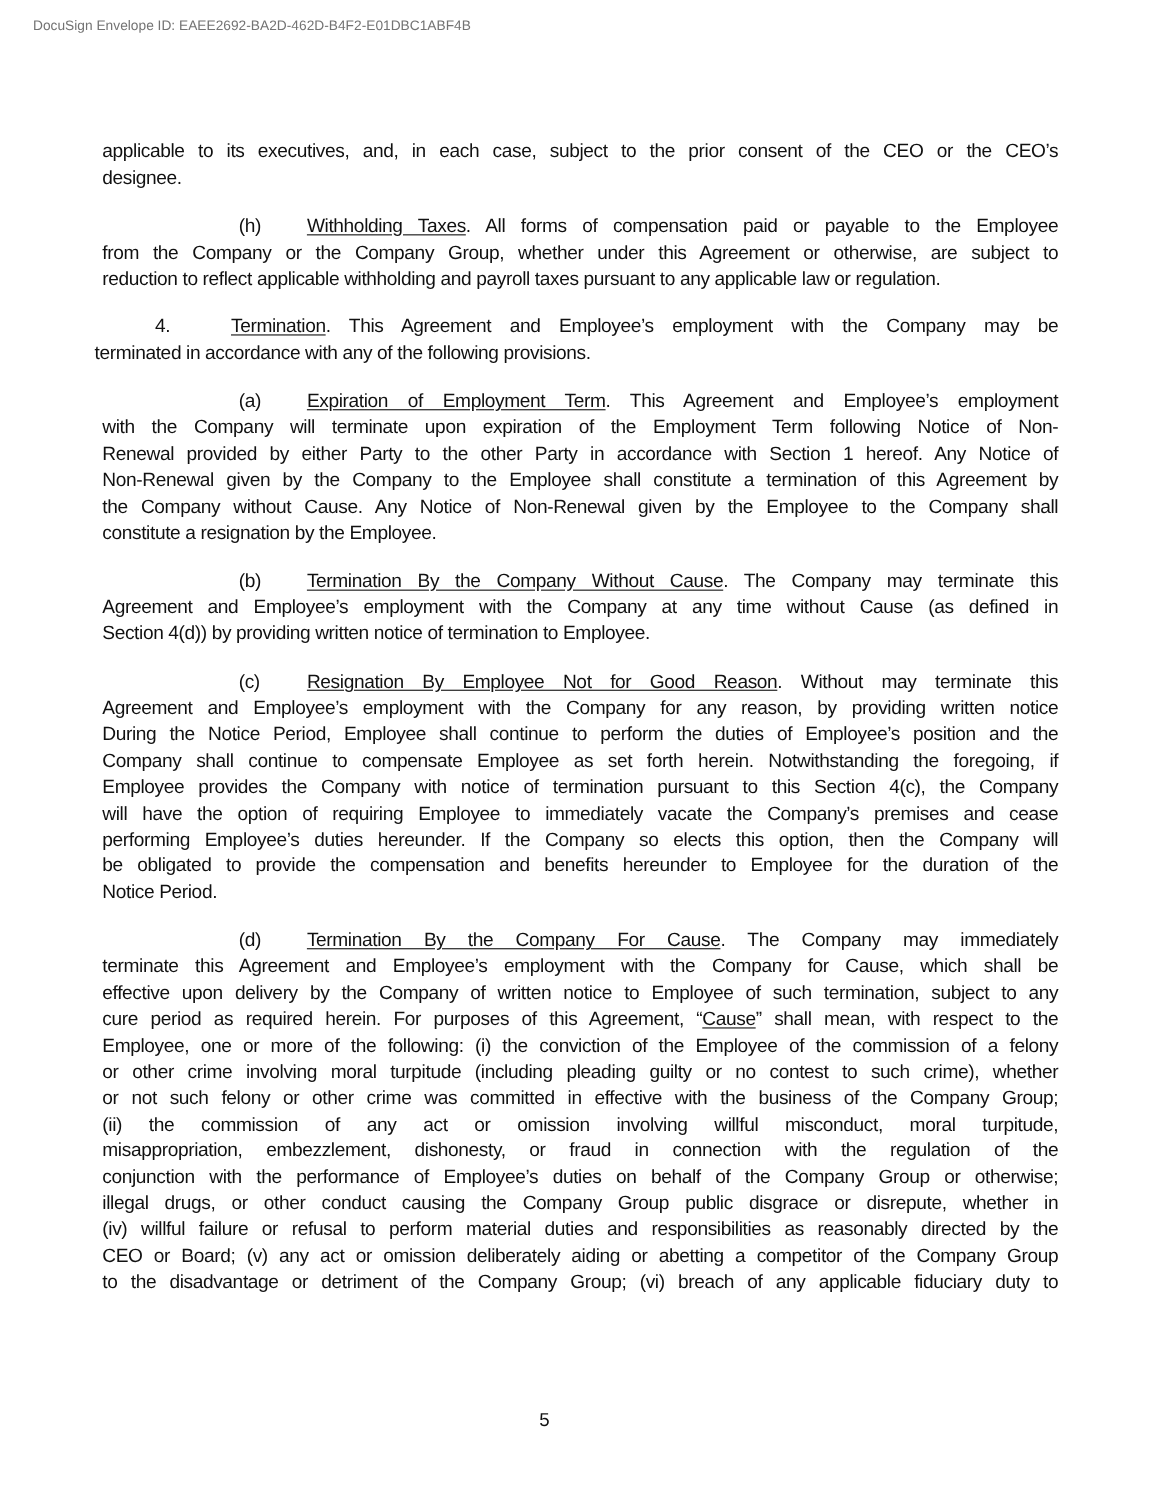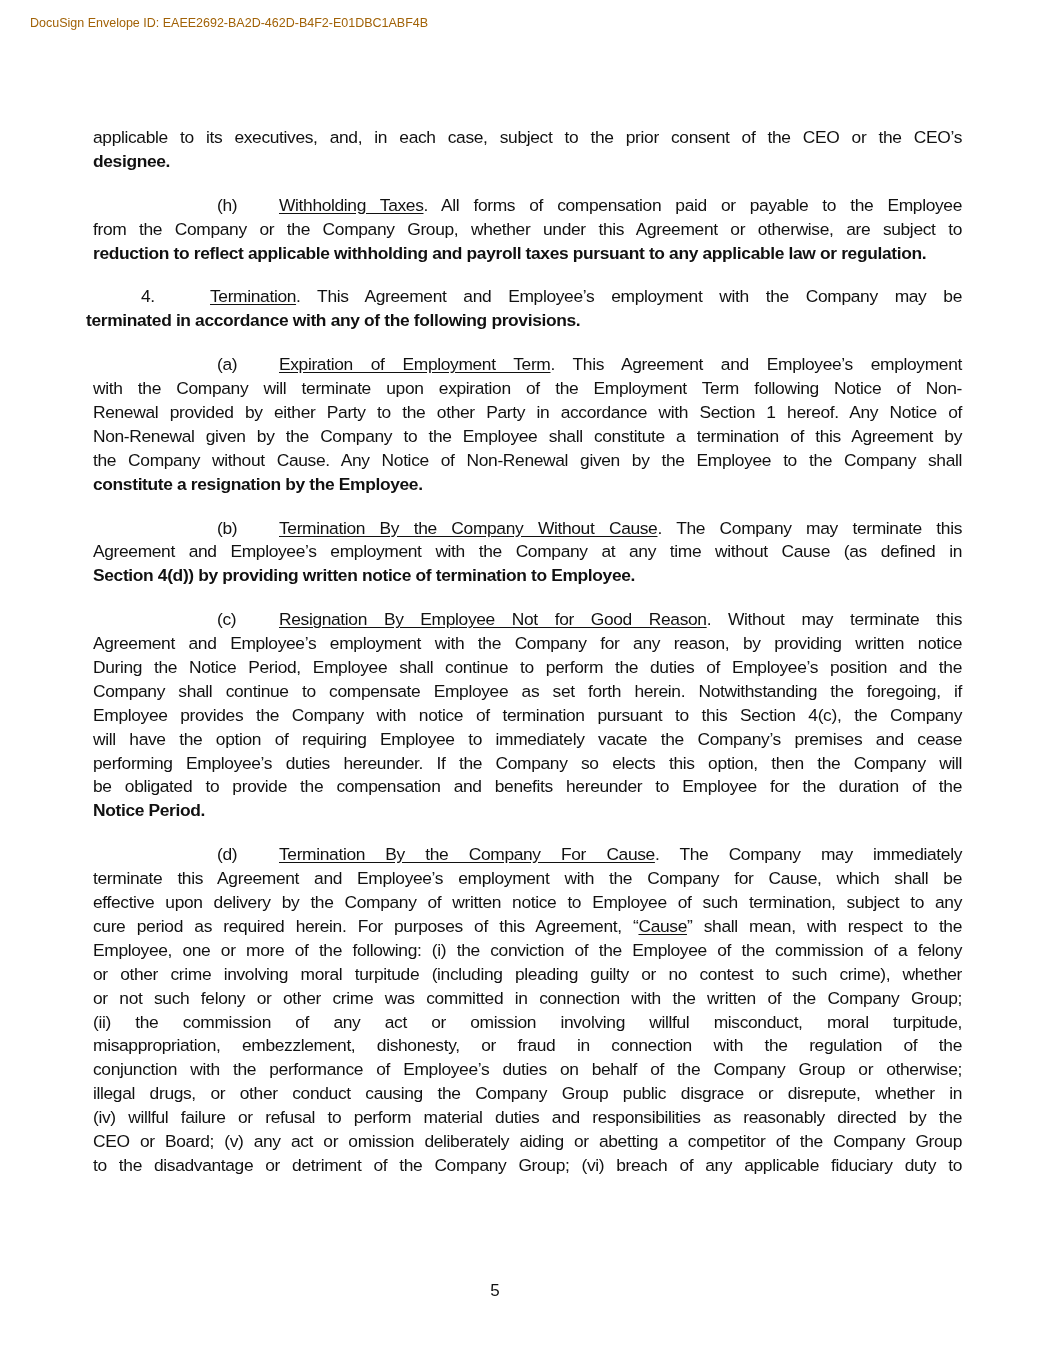--- a/index.html
+++ b/index.html
@@ -1,30 +1,30 @@
 <!DOCTYPE html>
 <html><head>
 <meta charset="utf-8">
 <style>
   html, body { margin: 0; padding: 0; background: #ffffff; }
   body { width: 1055px; height: 1365px; position: relative; overflow: hidden; color: #111111; }
   .envelope {
     position: absolute; left: 30px; top: 16px;
-    font-family: "Liberation Sans", sans-serif; font-size: 12.5px; color: #a16207;
+    font-family: "Liberation Sans", sans-serif; font-size: 12.5px; color: #737373;
   }
   .page {
     position: absolute; left: 93px; top: 126px; width: 869px;
     font-family: "Liberation Sans", sans-serif; font-size: 17.4px; line-height: 23.9px;
     letter-spacing: -0.35px;
   }
   .para { margin: 0 0 20px 0; }
   .line { display: block; text-align: justify; text-align-last: justify; white-space: nowrap; height: 23.9px; }
   .line.last { text-align-last: left; }
   .line .fill { display: inline-block; width: 100%; text-align: justify; text-align-last: justify; }
-  .line.last .fill { text-align-last: left; font-weight: bold; }
+  .line.last .fill { text-align-last: left; }
   .indent-sub { display: inline-block; width: 124px; }
   .num-sub { display: inline-block; width: 62px; }
   .indent-sec { display: inline-block; width: 55px; }
   .num-sec { display: inline-block; width: 69px; }
   .outdent { margin-left: -7px; width: 876px; }
   u { text-decoration: underline; text-underline-offset: 2px; }
   .page-number {
     position: absolute; left: 0; width: 990px; top: 1281px; text-align: center;
     font-family: "Liberation Sans", sans-serif; font-size: 17px;
   }
@@ -79,21 +79,21 @@
     <span class="line last"><span class="fill">Notice Period.</span></span>
   </div>
 
   <div class="para">
     <span class="line"><span class="fill"><span class="indent-sub"></span><span class="num-sub">(d)</span><u>Termination By the Company For Cause</u><span>. The Company may immediately</span></span></span>
     <span class="line"><span class="fill">terminate this Agreement and Employee’s employment with the Company for Cause, which shall be</span></span>
     <span class="line"><span class="fill">effective upon delivery by the Company of written notice to Employee of such termination, subject to any</span></span>
     <span class="line"><span class="fill"><span>cure period as required herein.  For purposes of this Agreement, “</span><u>Cause</u><span>” shall mean, with respect to the</span></span></span>
     <span class="line"><span class="fill">Employee, one or more of the following: (i) the conviction of the Employee of the commission of a felony</span></span>
     <span class="line"><span class="fill">or other crime involving moral turpitude (including pleading guilty or no contest to such crime), whether</span></span>
-    <span class="line"><span class="fill">or not such felony or other crime was committed in connection with the written of the Company Group;</span></span>
+    <span class="line"><span class="fill">or not such felony or other crime was committed in effective with the business of the Company Group;</span></span>
     <span class="line"><span class="fill">(ii) the commission of any act or omission involving willful misconduct, moral turpitude,</span></span>
     <span class="line"><span class="fill">misappropriation, embezzlement, dishonesty, or fraud in connection with the regulation of the</span></span>
     <span class="line"><span class="fill">conjunction with the performance of Employee’s duties on behalf of the Company Group or otherwise;</span></span>
     <span class="line"><span class="fill">illegal drugs, or other conduct causing the Company Group public disgrace or disrepute, whether in</span></span>
     <span class="line"><span class="fill">(iv) willful failure or refusal to perform material duties and responsibilities as reasonably directed by the</span></span>
     <span class="line"><span class="fill">CEO or Board; (v) any act or omission deliberately aiding or abetting a competitor of the Company Group</span></span>
     <span class="line"><span class="fill">to the disadvantage or detriment of the Company Group; (vi) breach of any applicable fiduciary duty to</span></span>
   </div>
 
 </div>

